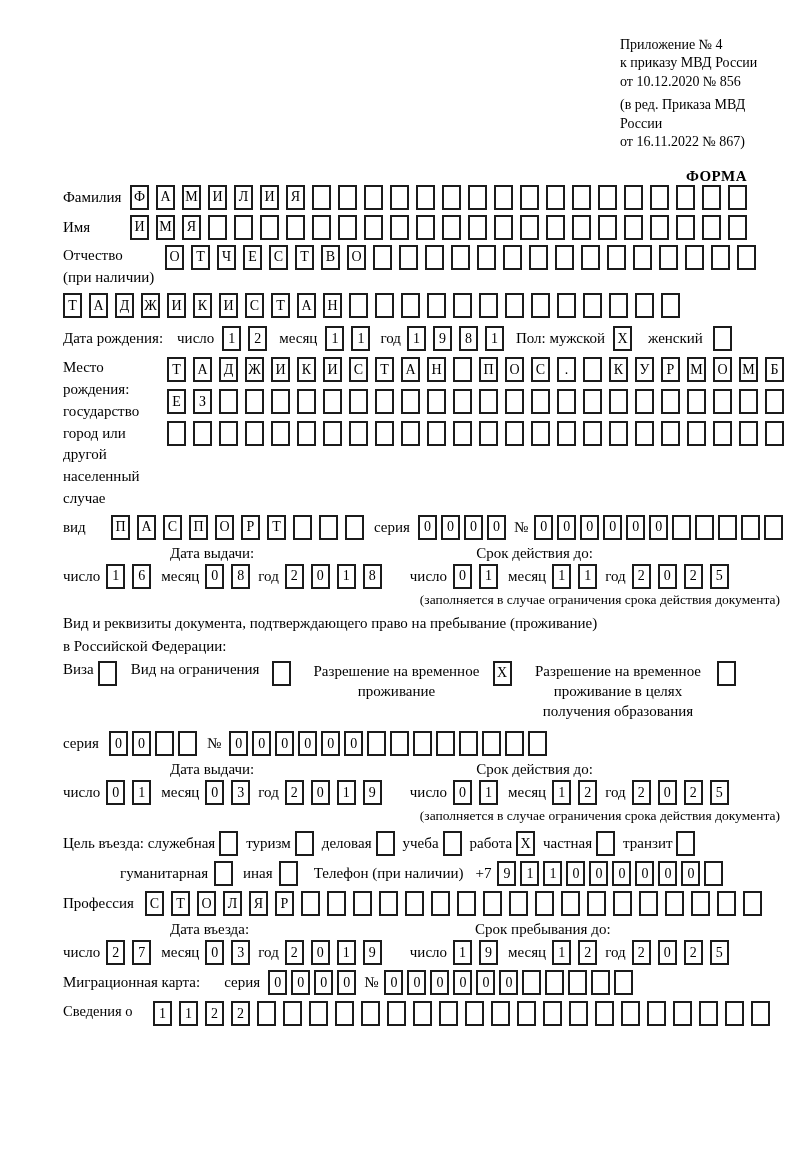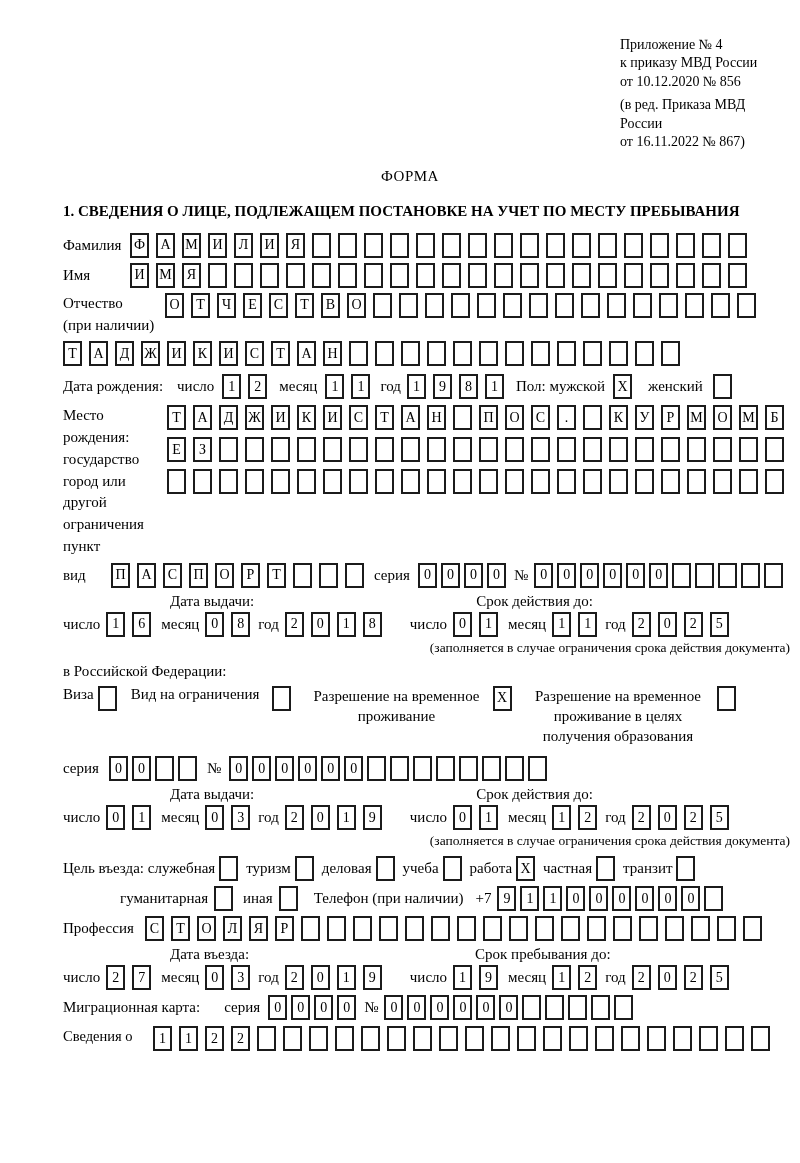--- a/index.html
+++ b/index.html
@@ -1,25 +1,25 @@
 <!DOCTYPE html>
 <html><head>
 <meta charset="utf-8">
 <style>
   * { box-sizing: border-box; }
   html,body { margin:0; padding:0; background:#ffffff; }
   .page {
     width:800px; height:1163px; overflow:hidden; position:relative;
     background:#fff; color:#000;
     font-family:"Liberation Serif","DejaVu Serif",serif;
-    font-size:15px; padding:36px 10px 0 63px;
+    font-size:15px; padding:36px 20px 0 63px;
   }
   .annex { margin-left:557px; font-size:14px; line-height:1.32; }
   .annex-edit { margin-top:5px; }
-  .forma { text-align:center; padding-right:33px; font-weight:normal; margin-top:16px; font-size:15px; letter-spacing:0.5px; }
+  .forma { text-align:right; padding-right:33px; font-weight:bold; margin-top:16px; font-size:15px; letter-spacing:0.5px; }
   .title { text-align:center; font-weight:bold; font-size:16px; line-height:1.5; margin-top:14px; }
   .blank-line { display:inline-block; width:46px; border-bottom:2px solid #3a3a3a; height:0.9em; margin-left:8px; }
   .sec { font-weight:bold; font-size:15px; margin-top:18px; margin-bottom:13px; }
   .row { display:flex; align-items:center; margin-bottom:5px; }
   .row.align-top { align-items:flex-start; }
   .lbl { flex:none; display:inline-block; }
   .cells { display:flex; flex:none; gap:7px; }
   .cells.tight { gap:4px; }
   .cell {
     flex:none; width:19px; height:25px; border:2px solid #1b1b1b;
@@ -45,21 +45,20 @@
     <div>от 10.12.2020 № 856</div>
     <div class="annex-edit">
       <div>(в ред. Приказа МВД России</div>
       <div>от 16.11.2022 № 867)</div>
     </div>
   </div>
 
   <div class="forma">ФОРМА</div>
 
 
-  <div class="sec">1. СВЕДЕНИЯ О ЛИЦЕ, ПОДЛЕЖАЩЕМ ПОСТАНОВКЕ НА УЧЕТ ПО МЕСТУ ПРЕБЫВАНИЯ</div>
 
   <div class="row">
     <span class="lbl" style="width:67px">Фамилия</span>
     <span class="cells">
         <span class="cell">Ф</span>
         <span class="cell">А</span>
         <span class="cell">М</span>
         <span class="cell">И</span>
         <span class="cell">Л</span>
         <span class="cell">И</span>
@@ -202,21 +201,21 @@
     <span class="cells">
         <span class="cell"></span>
       </span>
   </div>
 
   <div class="row align-top" style="margin-top:6px">
     <span class="lbl labelcol" style="width:104px">
       <div>Место рождения:</div>
       <div>государство</div>
       <div>город или другой</div>
-      <div>ограничения пункт</div>
+      <div>населенный случае</div>
     </span>
     <span class="cellrows">
       <span class="cells">
           <span class="cell">Т</span>
           <span class="cell">А</span>
           <span class="cell">Д</span>
           <span class="cell">Ж</span>
           <span class="cell">И</span>
           <span class="cell">К</span>
           <span class="cell">И</span>
@@ -366,20 +365,21 @@
     <span style="margin:0 6px 0 8px">год</span>
     <span class="cells">
         <span class="cell">2</span>
         <span class="cell">0</span>
         <span class="cell">2</span>
         <span class="cell">5</span>
       </span>
   </div>
   <div class="note">(заполняется в случае ограничения срока действия документа)</div>
 
+  <div class="par">Вид и реквизиты документа, подтверждающего право на пребывание (проживание)</div>
   <div class="par">в Российской Федерации:</div>
 
   <div class="row align-top">
     <span>Виза</span>
     <span class="cells" style="margin-left:4px">
         <span class="cell"></span>
       </span>
     <span style="margin-left:14px">Вид на ограничения</span>
     <span class="cells" style="margin-left:12px">
         <span class="cell"></span>

